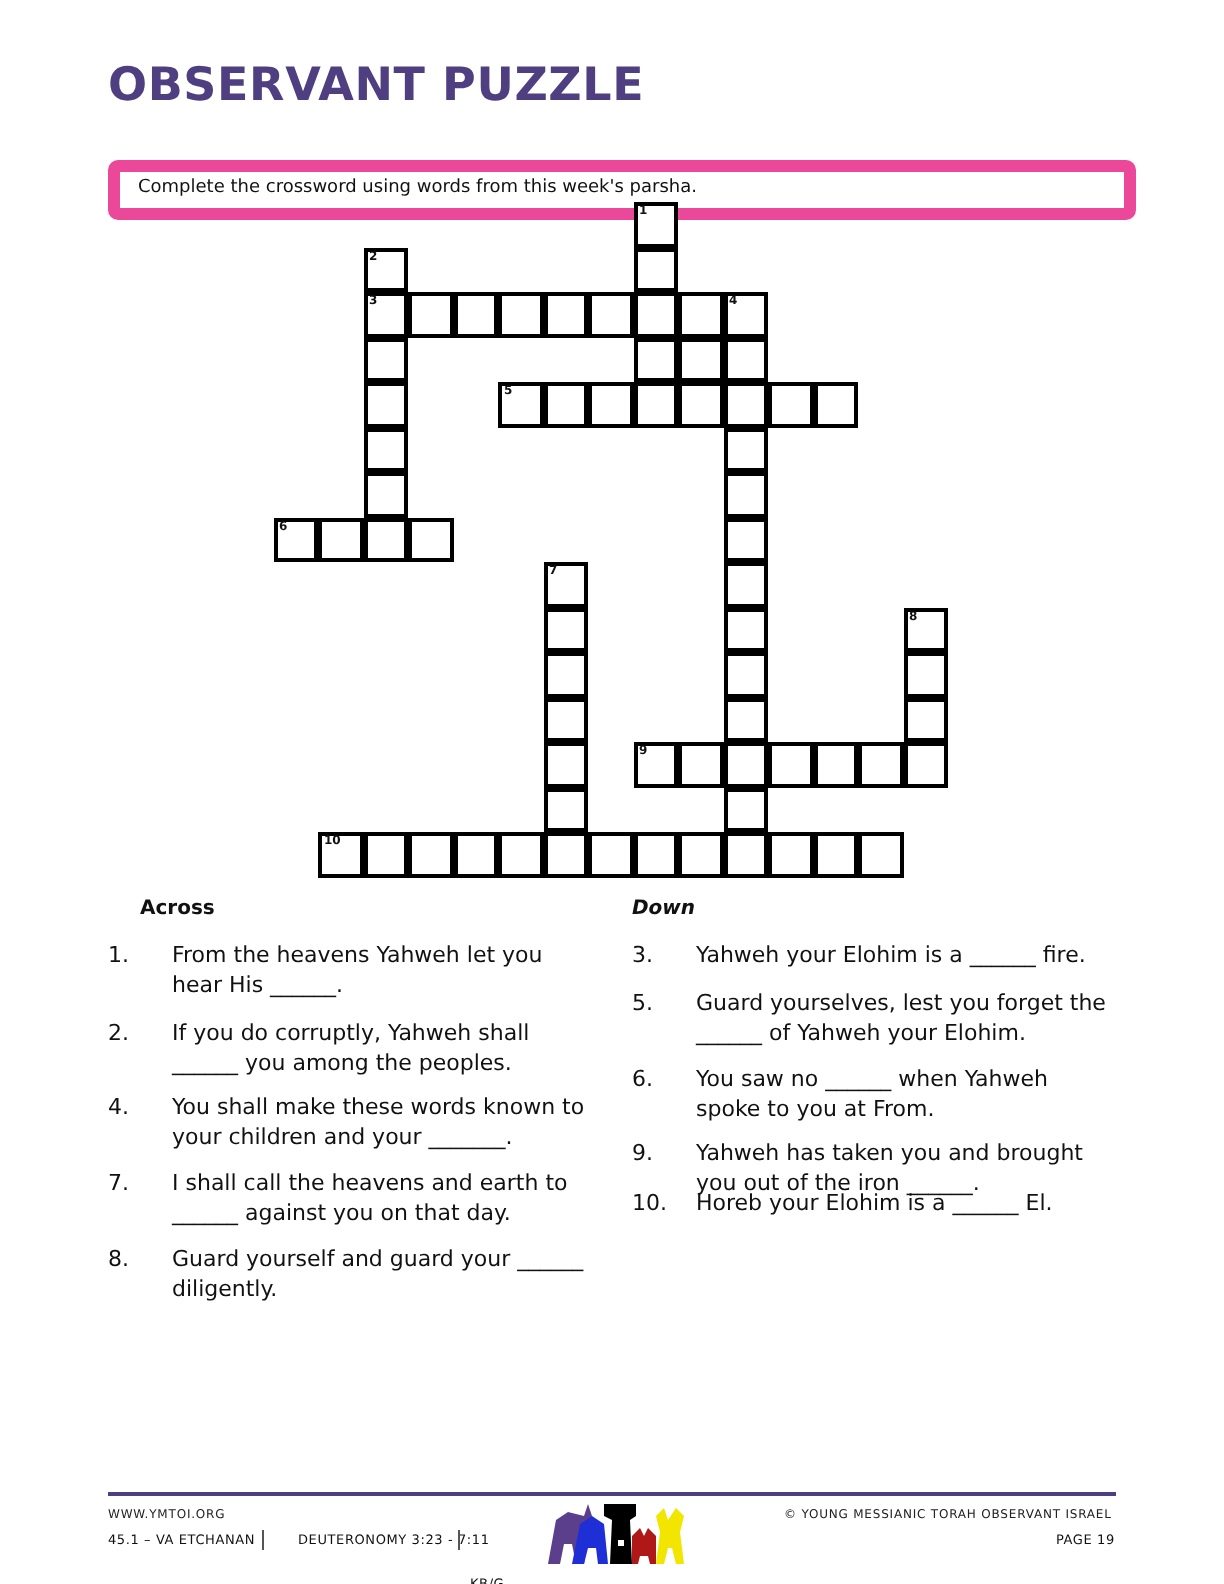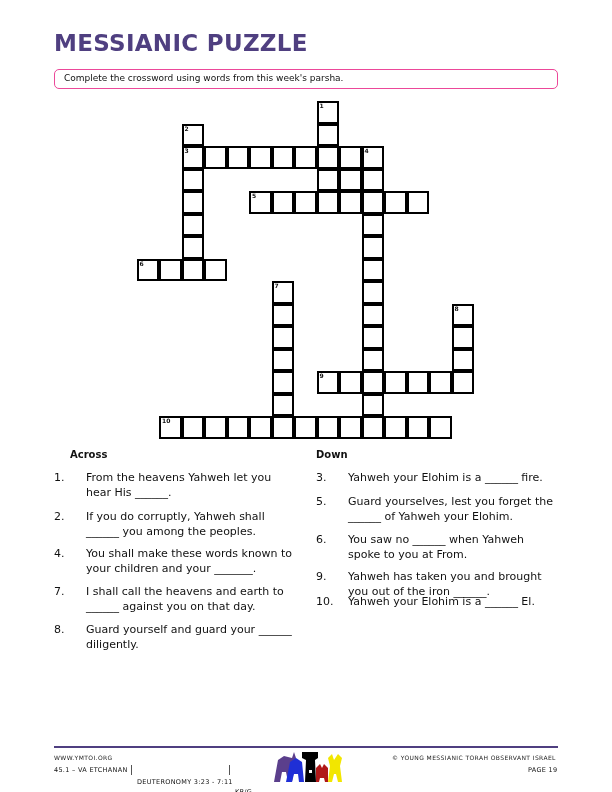--- a/index.html
+++ b/index.html
@@ -1,40 +1,40 @@
 <!DOCTYPE html>
 <html><head>
 <meta charset="utf-8">
 <style>
   html, body { margin: 0; padding: 0; background: #ffffff; }
   body { width: 612px; height: 792px; position: relative; overflow: hidden;
          font-family: "DejaVu Sans", sans-serif; color: #111; }
   .title { position: absolute; left: 54px; top: 30px; font-size: 23px; font-weight: bold;
            color: #4f3f80; letter-spacing: 0.3px; font-family: "DejaVu Sans", sans-serif; }
-  .instr { position: absolute; left: 54px; top: 69px; width: 502px; height: 18px;
-           border: 1px solid #ec4899; border-radius: 5px; }
+  .instr { position: absolute; left: 54px; top: 80px; width: 502px; height: 18px;
+           border: 6px solid #ec4899; border-radius: 5px; }
   .instr span { position: absolute; left: 9px; top: 3px; font-size: 9px; color: #111; }
   .grid { position: absolute; left: 0; top: 0; width: 612px; height: 450px; }
   .cell { position: absolute; width: 22.5px; height: 22.5px; box-sizing: border-box;
           border: 2.5px solid #000; background: #fff; }
   .num { position: absolute; left: 1px; top: -1px; font-size: 6px; font-weight: bold; line-height: 8px; }
   .col-head { position: absolute; font-size: 10px; font-weight: bold; }
   .clue { position: absolute; font-size: 11px; line-height: 15px; width: 240px; }
   .clue .n { position: absolute; left: 0; top: 0; }
   .clue .t { display: block; margin-left: 32px; }
   .footer-line { position: absolute; left: 54px; top: 746px; width: 504px; height: 2px; background: #4f3f80; }
   .f-small { position: absolute; font-size: 6px; letter-spacing: 0.4px; color: #222; }
   .f-bold { position: absolute; font-size: 6.5px; font-weight: normal; letter-spacing: 0.3px; color: #111; }
   .sep { position: absolute; width: 1px; height: 10px; background: #555; top: 765px; }
   .logo { position: absolute; left: 272px; top: 748px; width: 78px; height: 36px; }
 </style>
 </head>
 <body>
 
-<div class="title">MESSIANIC PUZZLE</div>
+<div class="title">OBSERVANT PUZZLE</div>
 <div class="instr">
   <span>Complete the crossword using words from this week's parsha.</span>
 </div>
 
 <div class="grid" id="grid">
     <div class="cell" style="left: 316.5px; top: 101px;">
       <span class="num">1</span>
     </div>
     <div class="cell" style="left: 316.5px; top: 123.5px;"></div>
     <div class="cell" style="left: 316.5px; top: 146px;"></div>
@@ -117,21 +117,21 @@
     <div class="cell" style="left: 249px; top: 416px;"></div>
     <div class="cell" style="left: 294px; top: 416px;"></div>
     <div class="cell" style="left: 316.5px; top: 416px;"></div>
     <div class="cell" style="left: 339px; top: 416px;"></div>
     <div class="cell" style="left: 384px; top: 416px;"></div>
     <div class="cell" style="left: 406.5px; top: 416px;"></div>
     <div class="cell" style="left: 429px; top: 416px;"></div>
   </div>
 
 <div class="col-head" style="left:70px; top:449px;">Across</div>
-<div class="col-head" style="left:316px; top:449px;">Down</div>
+<div class="col-head" style="left:316px; top:449px;font-style:italic;">Down</div>
 
 <div class="clue" style="left:54px; top:470px;">
   <span class="n">1.</span>
   <span class="t">From the heavens Yahweh let you hear His ______.</span>
 </div>
 <div class="clue" style="left:54px; top:509px;">
   <span class="n">2.</span>
   <span class="t">If you do corruptly, Yahweh shall ______ you among the peoples.</span>
 </div>
 <div class="clue" style="left:54px; top:546px;">
@@ -158,28 +158,28 @@
 <div class="clue" style="left:316px; top:532px;">
   <span class="n">6.</span>
   <span class="t">You saw no ______ when Yahweh spoke to you at From.</span>
 </div>
 <div class="clue" style="left:316px; top:569px;">
   <span class="n">9.</span>
   <span class="t">Yahweh has taken you and brought you out of the iron ______.</span>
 </div>
 <div class="clue" style="left:316px; top:594px;">
   <span class="n">10.</span>
-  <span class="t">Yahweh your Elohim is a ______ El.</span>
+  <span class="t">Horeb your Elohim is a ______ El.</span>
 </div>
 
 <div class="footer-line"></div>
 <div class="f-small" style="left:54px; top:754px;">WWW.YMTOI.ORG</div>
 <div class="f-bold" style="left:54px; top:766px;">45.1 – VA ETCHANAN</div>
 <div class="sep" style="left:131px;"></div>
-<div class="f-bold" style="left:137px; top:766px;margin-top:12px;">DEUTERONOMY 3:23 - 7:11</div>
+<div class="f-bold" style="left:149px; top:766px;">DEUTERONOMY 3:23 - 7:11</div>
 <div class="sep" style="left:229px;"></div>
 <div class="f-bold" style="left:235px; top:788px;">KB/G</div>
 
 <svg class="logo" viewBox="0 0 78 36">
   <path d="M2 34 L6 12 L12 8 L20 10 L22 4 L24 10 L20 34 L16 34 L14 24 L10 24 L8 34 Z" fill="#5b3f8c"></path>
   <path d="M14 34 L18 14 L24 10 L30 14 L32 34 L27 34 L26 26 L22 26 L20 34 Z" fill="#1f2fd6"></path>
   <path d="M30 4 L46 4 L46 10 L43 12 L44 34 L33 34 L34 12 L30 10 Z" fill="#000"></path>
   <rect x="37" y="22" width="3" height="3" fill="#fff"></rect>
   <path d="M44 20 L48 16 L50 20 L52 16 L56 20 L56 34 L53 34 L52 30 L48 30 L47 34 L44 34 Z" fill="#b01818"></path>
   <path d="M56 10 L60 6 L62 12 L66 6 L70 10 L68 18 L70 34 L66 34 L64 26 L62 26 L60 34 L56 34 L58 18 Z" fill="#f2e600"></path>

